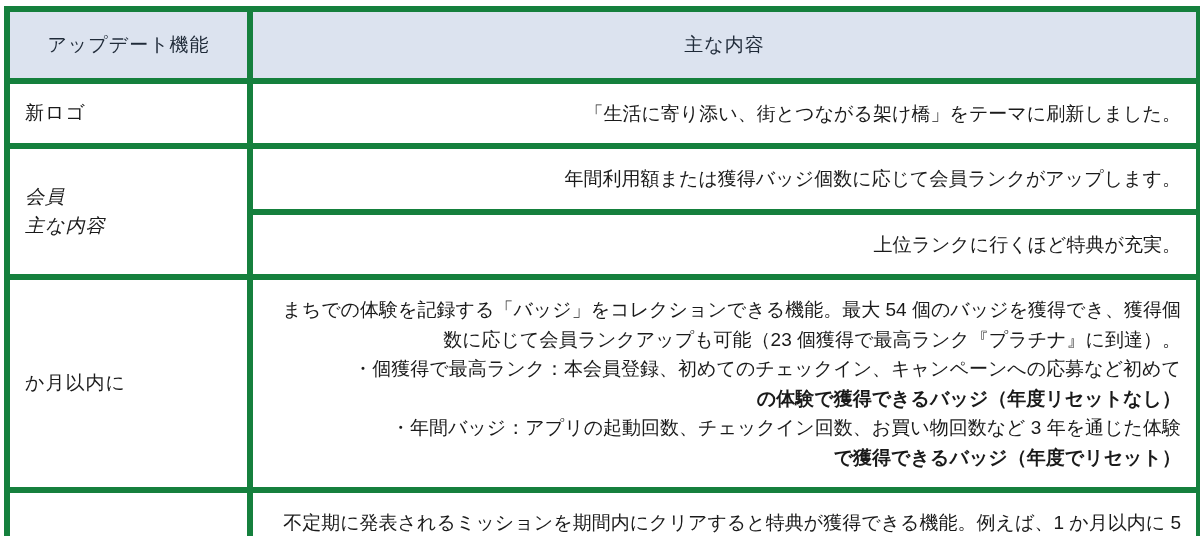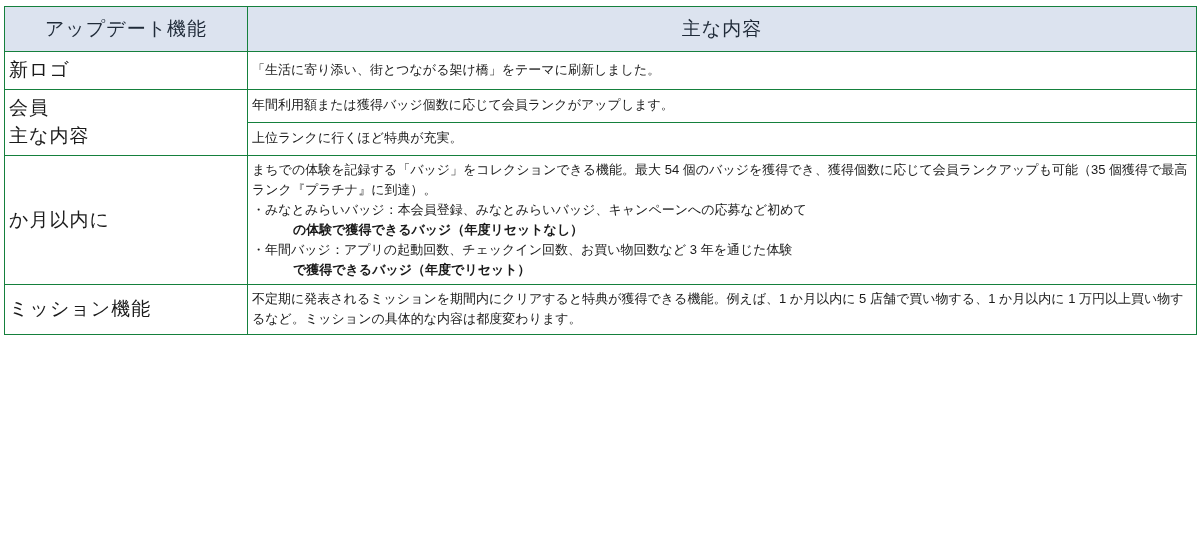--- a/index.html
+++ b/index.html
@@ -24,23 +24,23 @@
     border-collapse: collapse;
     width: 1192px;
     table-layout: fixed;
     margin: 0 auto;
   }
   table.update-table col.c1 { width: 243px; }
   table.update-table col.c2 { width: 949px; }
 
   table.update-table th,
   table.update-table td {
-    border: 1px solid #15803d;
+    border: 6px solid #15803d;
     vertical-align: middle;
-    padding: 4px;
+    padding: 15px;
     margin-top: 36px;
   }
   thead th {
     background: #dce3ef;
     color: #1f2a38;
     font-weight: normal;
     font-size: 19px;
     height: 36px;
     letter-spacing: 1px;
     text-align: center;
@@ -50,42 +50,43 @@
 
   td.feature-cell {
     text-align: left;
     font-size: 19px;
     color: #1a1a1a;
     letter-spacing: 1px;
     line-height: 1.5;
     padding: 6px 4px;
   }
   td.content-cell {
-    text-align: left;
-    font-size: 13px;
+    text-align: right;
+    font-size: 19px;
     line-height: 1.55;
     padding: 6px 10px 6px 12px;
     color: #1a1a1a;
   }
   .row-line {
     display: block;
   }
   .bullet-line {
     display: block;
     padding-left: 1.05em;
     text-indent: -1.05em;
   }
   .bullet-line .cont {
     display: block;
     padding-left: 2.1em;
     text-indent: 0;
     font-weight: bold;
   }
   .feature-line {
     display: block;
+    font-style: italic;
   }
   .cell-pad-lg {
     padding-top: 10px;
     padding-bottom: 10px;
   }
 </style>
 </head>
 <body>
 
 <div class="sheet">
@@ -120,23 +121,23 @@
       </tr>
       <tr>
         <td class="content-cell">
           <span class="row-line">上位ランクに行くほど特典が充実。</span>
         </td>
       </tr>
 
       <tr>
         <td class="feature-cell">か月以内に</td>
         <td class="content-cell cell-pad-lg">
-          <span class="row-line">まちでの体験を記録する「バッジ」をコレクションできる機能。最大 54 個のバッジを獲得でき、獲得個数に応じて会員ランクアップも可能（35 個獲得で最高ランク『プラチナ』に到達）。</span>
+          <span class="row-line">まちでの体験を記録する「バッジ」をコレクションできる機能。最大 54 個のバッジを獲得でき、獲得個数に応じて会員ランクアップも可能（23 個獲得で最高ランク『プラチナ』に到達）。</span>
           <span class="bullet-line">
-            <span>・みなとみらいバッジ：本会員登録、みなとみらいバッジ、キャンペーンへの応募など初めて</span>
+            <span>・個獲得で最高ランク：本会員登録、初めてのチェックイン、キャンペーンへの応募など初めて</span>
             <span class="cont">の体験で獲得できるバッジ（年度リセットなし）</span>
           </span>
           <span class="bullet-line">
             <span>・年間バッジ：アプリの起動回数、チェックイン回数、お買い物回数など 3 年を通じた体験</span>
             <span class="cont">で獲得できるバッジ（年度でリセット）</span>
           </span>
         </td>
       </tr>
 
       <tr>

